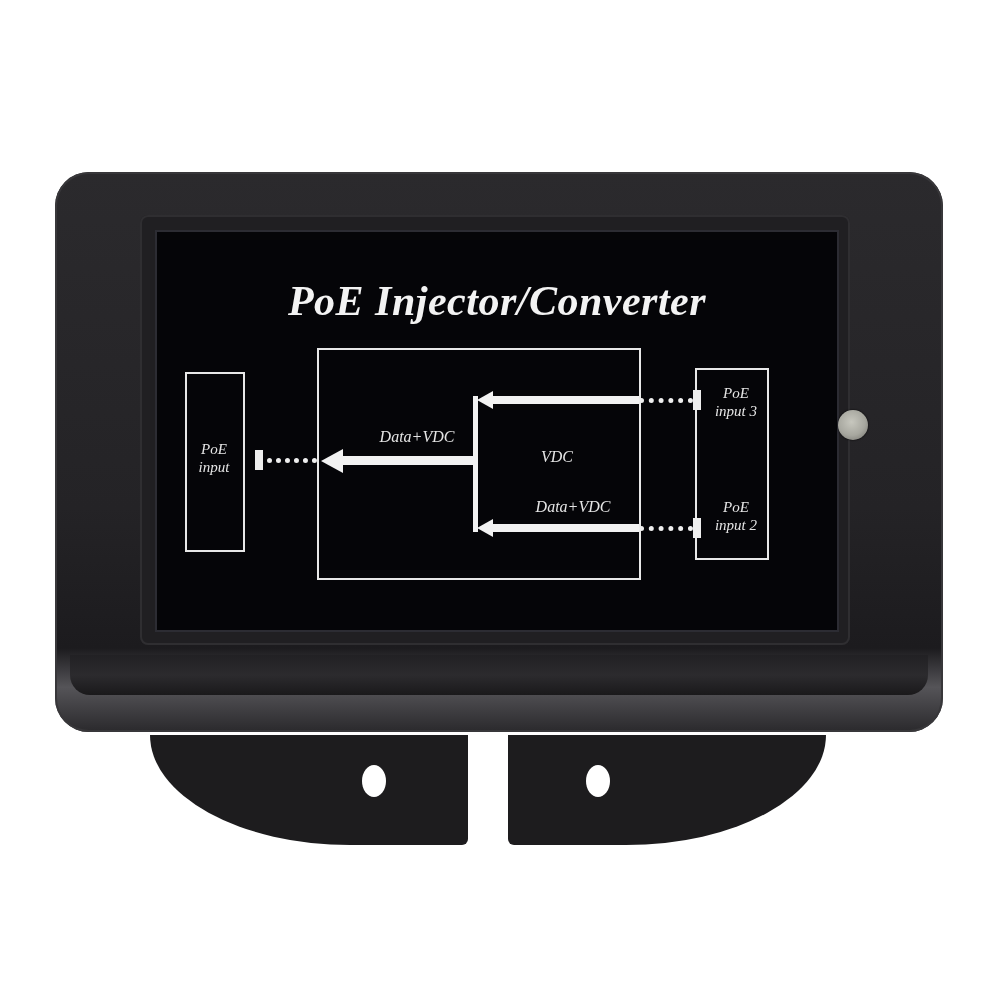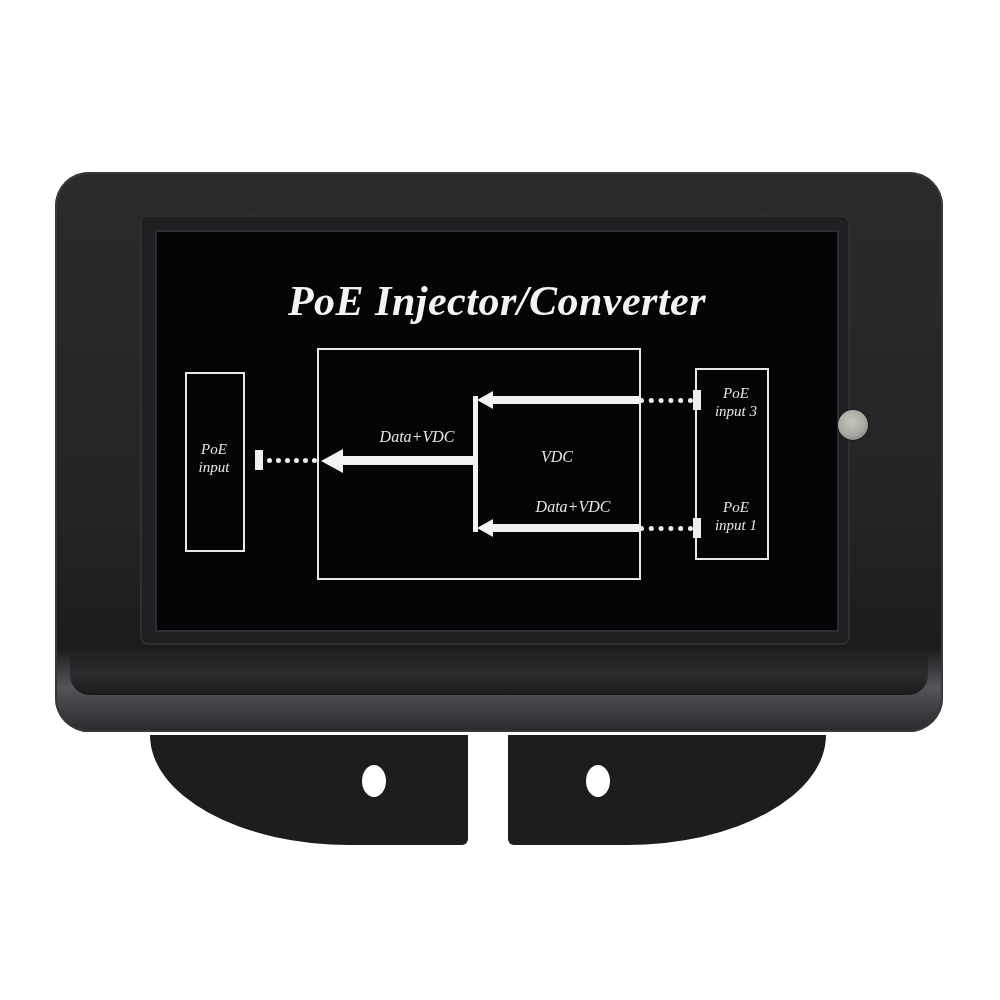--- a/index.html
+++ b/index.html
@@ -114,17 +114,17 @@
   <div class="abs dots" style="left:482px; top:166px; width:54px;"></div>
   <div class="abs port" style="left:536px; top:158px;"></div>
   <div class="abs txt" style="left:548px; top:152px; width:62px;">
     <div>PoE</div>
     <div>input 3</div>
   </div>
   <div class="abs dots" style="left:482px; top:294px; width:54px;"></div>
   <div class="abs port" style="left:536px; top:286px;"></div>
   <div class="abs txt" style="left:548px; top:266px; width:62px;">
     <div>PoE</div>
-    <div>input 1</div>
+    <div>input 2</div>
   </div>
 </div>
 
 <div class="abs led"></div>
 
 </body></html>

